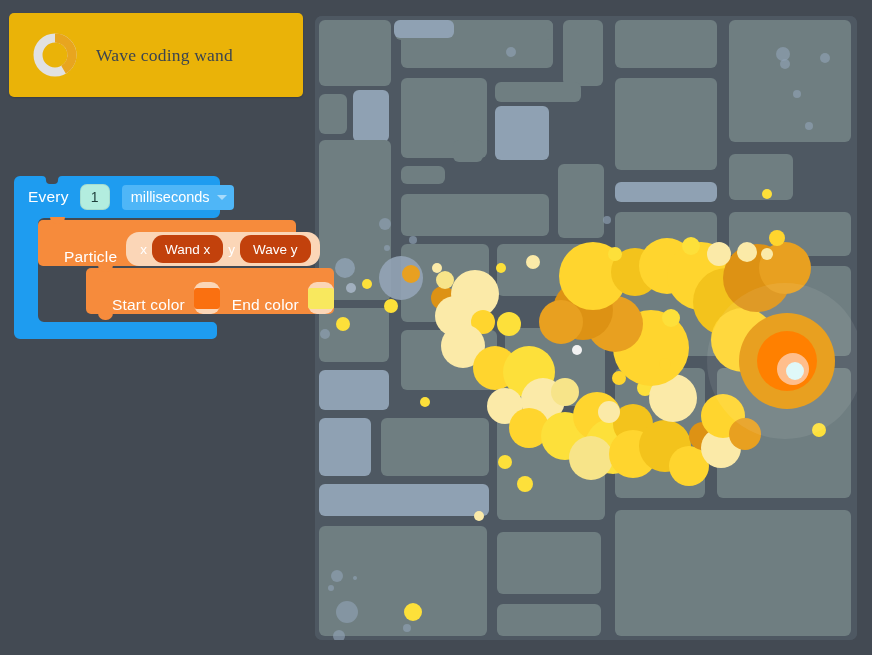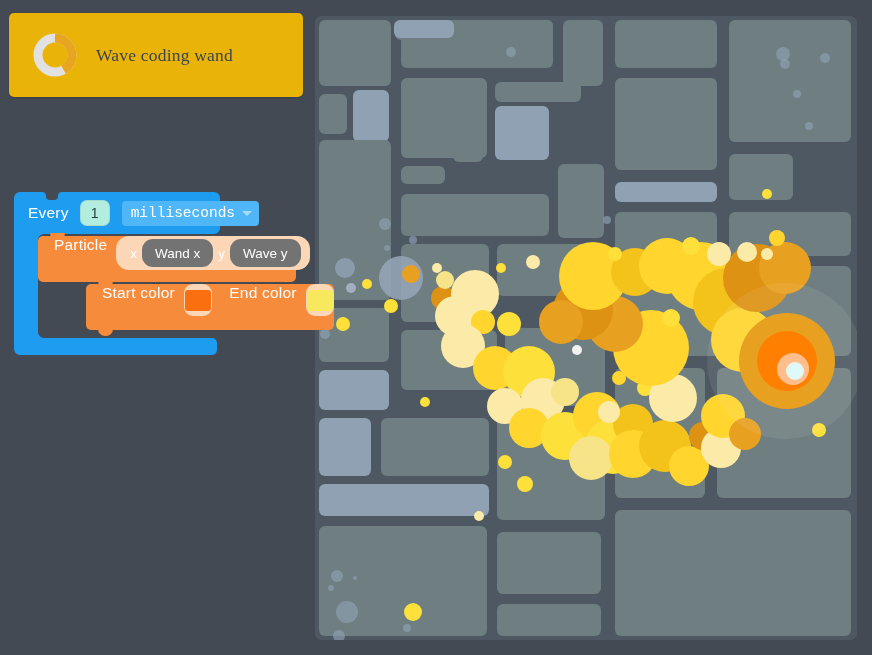--- a/index.html
+++ b/index.html
@@ -50,21 +50,21 @@
     font-size: 17.5px;
     line-height: 21px;
     letter-spacing: 0.2px;
   }
   #instruction-card .card-text div { white-space: nowrap; }
 
   
   #script-stack {
     position: absolute;
     left: 14px;
-    top: 192px;
+    top: 176px;
     width: 282px;
     height: 164px;
   }
   .blk-label {
     color: #ffffff;
     font-size: 15.5px;
     font-family: "Liberation Sans", sans-serif;
     letter-spacing: 0.2px;
     white-space: nowrap;
   }
@@ -106,21 +106,20 @@
     margin-left: 12px;
     height: 25px;
     background: #4fb6f7;
     border-radius: 4px;
     display: flex;
     align-items: center;
     padding: 0 7px 0 9px;
     color: #ffffff;
     font-size: 14.5px;
     cursor: pointer;
-    font-family: Liberation Mono, monospace;
   }
   .dropdown-field .chev {
     margin-left: 7px;
     width: 0; height: 0;
     border-left: 5px solid transparent;
     border-right: 5px solid transparent;
     border-top: 5px solid #a8dbfb;
   }
 
   
@@ -143,43 +142,43 @@
     position: absolute;
     left: 12px; bottom: -6px;
     width: 15px; height: 7px;
     background: #f68b3c;
     border-radius: 0 0 8px 8px;
   }
   .orange-row {
     position: absolute;
     inset: 0;
     display: flex;
-    align-items: flex-start;
-    padding-left: 16px;
+    align-items: flex-end;
+    padding-left: 26px;
     box-sizing: border-box;
   }
 
   
   .socket-group {
     margin-left: 9px;
     background: #fbd6b7;
     border-radius: 13px;
     height: 34px;
     display: flex;
     align-items: center;
     padding: 0 9px;
     box-sizing: border-box;
   }
   .socket-group .axis-label {
     color: #ffffff;
     font-size: 13.5px;
     margin: 0 5px;
   }
   .pill-var {
-    background: #737373;
+    background: #c2410c;
     border-radius: 11px;
     height: 28px;
     padding: 0 13px;
     display: flex;
     align-items: center;
     color: #ffffff;
     font-size: 13.5px;
     cursor: pointer;
     white-space: nowrap;
   }

